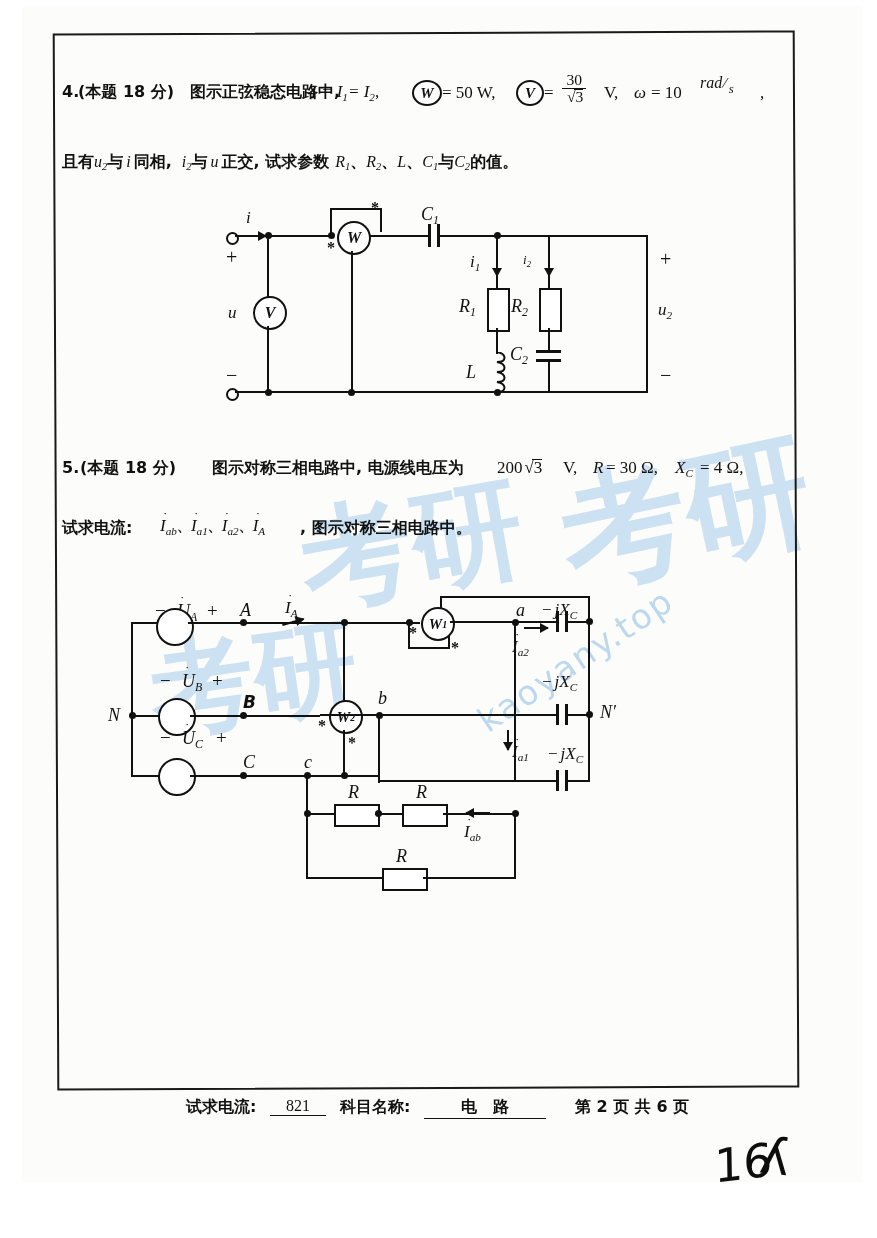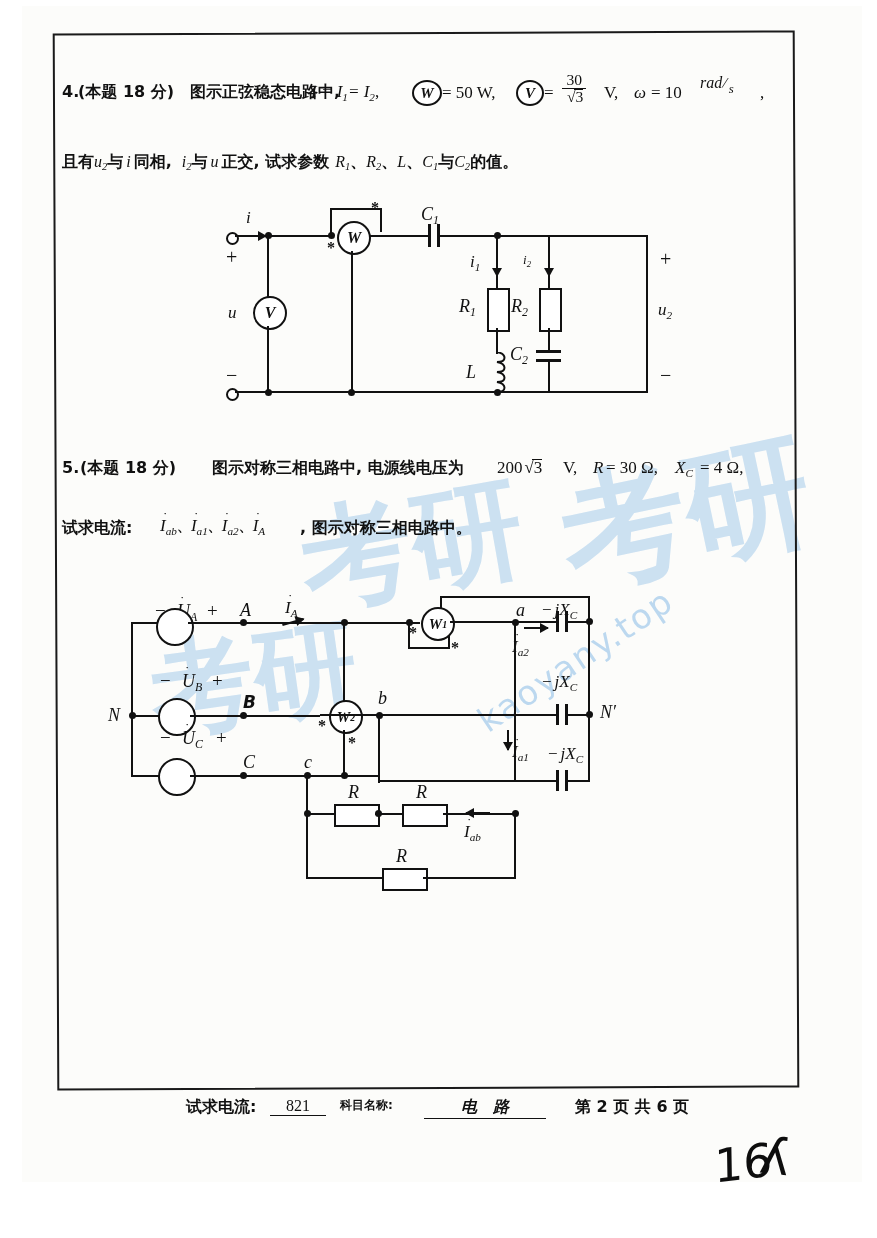--- a/index.html
+++ b/index.html
@@ -496,22 +496,22 @@
     <div class="resistor" style="left:382px; top:868px; width:42px; height:19px;"></div>
     <div class="txt it" style="left:396px; top:846px; font-size:18px;">R</div>
     <div class="wire wh" style="left:423px; top:877px; width:93px;"></div>
     <div class="wire wv" style="left:514px; top:813px; height:66px;"></div>
   </div>
 
   <div class="txt cn" style="left:186px; top:1097px; font-size:16px;">试求电流:</div>
   <div class="txt" style="left:270px; top:1097px; font-size:16px;">
     <span class="uline" style="width:56px;">821</span>
   </div>
-  <div class="txt cn" style="left:340px; top:1097px; font-size:12px;">科目名称:</div>
+  <div class="txt cn" style="left:340px; top:1097px; font-size:16px;">科目名称:</div>
   <div class="txt cn" style="left:424px; top:1097px; font-size:16px;">
-    <span class="uline" style="width:122px;font-style:italic;">电　路</span>
+    <span class="uline" style="width:122px;">电　路</span>
   </div>
   <div class="txt cn" style="left:575px; top:1097px; font-size:16px;">第 2 页 共  6 页</div>
 
   <div class="handwrite" style="left:714px; top:1136px;">16</div>
   <div class="handwrite" style="left:760px; top:1128px; font-size:50px; transform:rotate(6deg);">ʎ</div>
 
 </div>
 
 </body></html>

